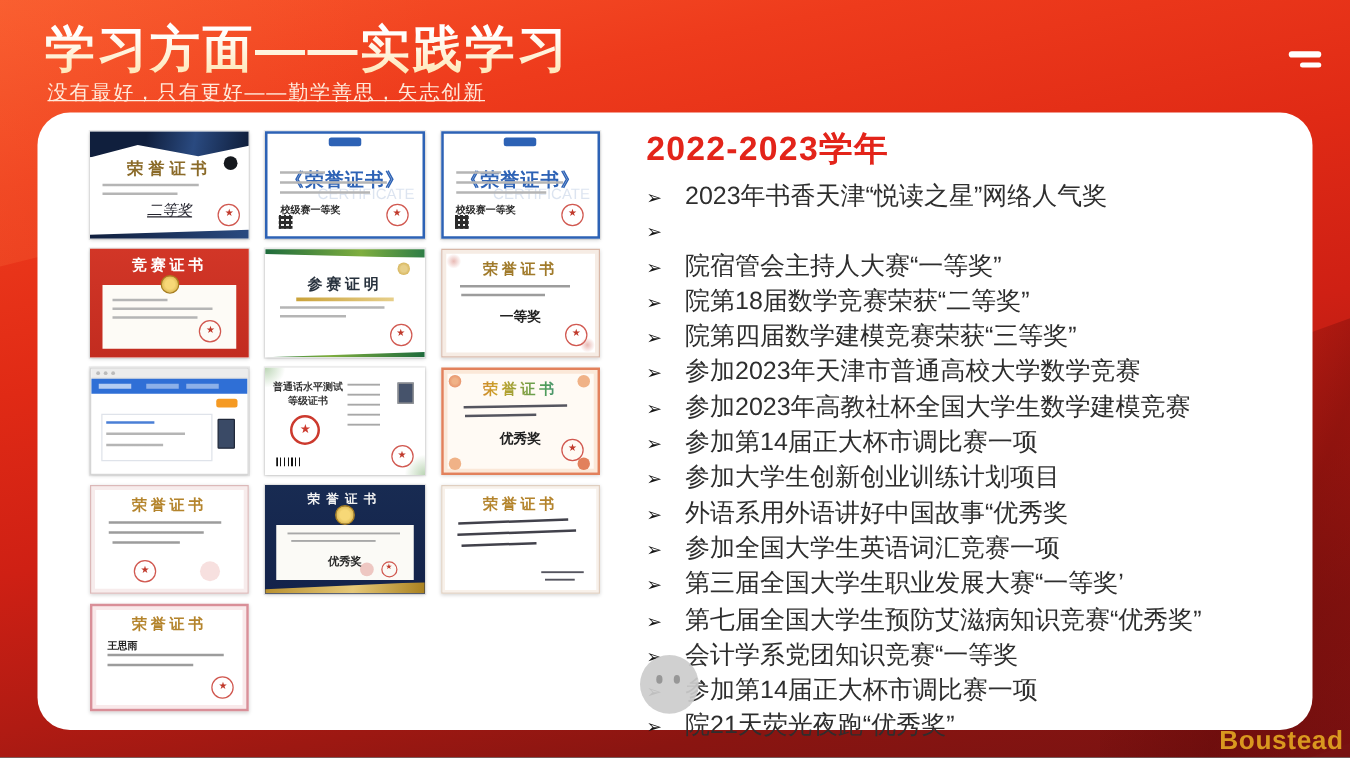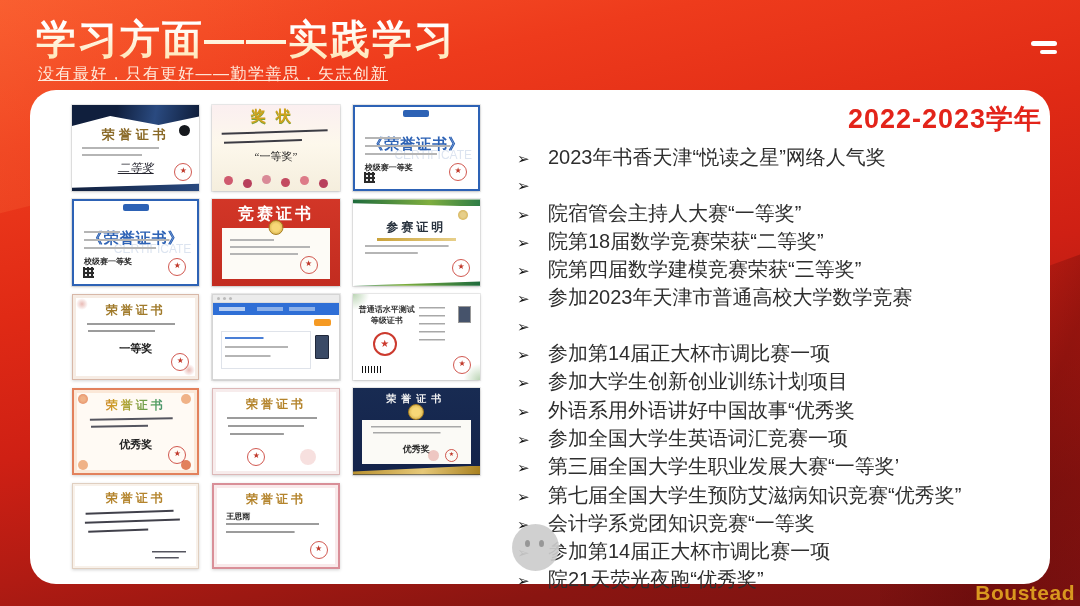--- a/index.html
+++ b/index.html
@@ -17,21 +17,21 @@
   .subtitle{position:absolute;left:38px;top:64px;font-size:16px;color:#ffe9da;letter-spacing:1.5px;text-decoration:underline;}
   .menu-icon{position:absolute;right:22px;top:41px;width:27px;height:14px;}
   .menu-icon .b1{position:absolute;left:0;top:0;width:26px;height:5px;background:#fff;border-radius:3px;}
   .menu-icon .b2{position:absolute;left:9px;top:9px;width:17px;height:4px;background:#fff;border-radius:3px;}
 
   
   .panel{position:absolute;left:30px;top:90px;width:1020px;height:494px;background:#fff;border-radius:26px;}
 
   
   .awards{position:absolute;left:487px;top:11px;width:525px;}
-  .awards-heading{margin:0;color:#e3241a;font-size:27px;font-weight:bold;letter-spacing:1px;text-align:right;}
+  .awards-heading{margin:0;color:#e3241a;font-size:27px;font-weight:bold;letter-spacing:1px;}
   .awards ul{list-style:none;margin:7px 0 0 0;padding:0;}
   .awards li{display:flex;align-items:baseline;font-size:20px;color:#2e2e2e;line-height:27.3px;white-space:nowrap;}
   .blt{flex:none;width:31px;font-size:15px;color:#141414;}
 
   
   .watermark{position:absolute;left:512px;top:524px;display:flex;align-items:center;color:#c8c8c8;
     font-size:38px;letter-spacing:5px;opacity:.92;pointer-events:none;}
   .wm-icon{position:relative;width:47px;height:47px;border-radius:50%;background:#cdcdcd;margin-right:4px;flex:none;}
   .wm-icon i{position:absolute;top:16px;width:5px;height:7px;border-radius:50%;background:#8f8f8f;}
   .wm-icon i.l{left:13px;} .wm-icon i.r{left:27px;}
@@ -80,21 +80,21 @@
   .cblue .lines{left:10px;top:30px;width:90px;height:22px;
     background-image:linear-gradient(#b5b5b5,#b5b5b5),linear-gradient(#b5b5b5,#b5b5b5),linear-gradient(#b5b5b5,#b5b5b5);
     background-size:40% 2px,95% 2px,80% 2px;background-position:0 0,0 8px,0 16px;}
   .cblue .aw{text-align:right;left:10px;top:55px;font-size:8px;font-weight:bold;color:#2c2c2c;width:auto;}
   .cblue .qr{position:absolute;left:9px;bottom:6px;width:11px;height:11px;
     background:repeating-linear-gradient(0deg,#2a2a2a 0 2px,transparent 2px 4px),repeating-linear-gradient(90deg,#2a2a2a 0 2px,#eee 2px 4px);}
   .cblue .seal{right:11px;bottom:8px;}
 
   
   .c5{background:linear-gradient(180deg,#d23627,#c22c20);}
-  .c5 .ct{top:5px;font-size:16px;letter-spacing:3px;color:#fff;}
+  .c5 .ct{top:5px;font-size:12px;letter-spacing:3px;color:#fff;}
   .c5 .medal{position:absolute;top:21px;left:50%;transform:translateX(-50%);width:13px;height:13px;border-radius:50%;
     background:radial-gradient(circle,#f7d877 40%,#caa23a);border:1px solid #a87f22;z-index:2;}
   .c5 .inner{position:absolute;left:10px;right:10px;top:29px;bottom:7px;background:#fdfbf6;}
   .c5 .lines{left:18px;top:40px;width:80px;height:20px;
     background-image:linear-gradient(#b5b5b5,#b5b5b5),linear-gradient(#b5b5b5,#b5b5b5),linear-gradient(#b5b5b5,#b5b5b5);
     background-size:55% 2px,100% 2px,85% 2px;background-position:0 0,0 7px,0 14px;}
   .c5 .seal{right:22px;bottom:12px;}
 
   
   .c6::before{content:"";position:absolute;top:0;left:0;right:0;height:7px;
@@ -238,26 +238,20 @@
     <div class="collage">
 
       <div class="cert c1">
         <div class="ct">荣誉证书</div>
         <div class="bd"></div>
         <div class="lines"></div>
         <div class="aw">二等奖</div>
         <div class="seal">★</div>
       </div>
 
-      <div class="cert c2">
-        <div class="ct">奖状</div>
-        <div class="lines"></div>
-        <div class="aw">“一等奖”</div>
-        <div class="flower"></div>
-      </div>
 
       <div class="cert cblue">
         <div class="rb"></div>
         <div class="wmk">CERTIFICATE</div>
         <div class="ct">《荣誉证书》</div>
         <div class="lines"></div>
         <div class="aw">校级赛一等奖</div>
         <div class="qr"></div>
         <div class="seal">★</div>
       </div>
@@ -375,20 +369,21 @@
         <li>
             <span class="blt">➢</span>
             <span>院第四届数学建模竞赛荣获“三等奖”</span>
           </li>
         <li>
             <span class="blt">➢</span>
             <span>参加2023年天津市普通高校大学数学竞赛</span>
           </li>
         <li>
             <span class="blt">➢</span>
+            <span>参加2023年高教社杯全国大学生数学建模竞赛</span>
           </li>
         <li>
             <span class="blt">➢</span>
             <span>参加第14届正大杯市调比赛一项</span>
           </li>
         <li>
             <span class="blt">➢</span>
             <span>参加大学生创新创业训练计划项目</span>
           </li>
         <li>

